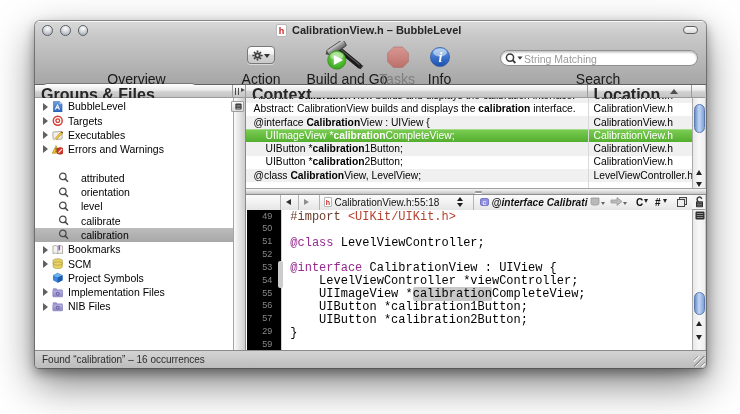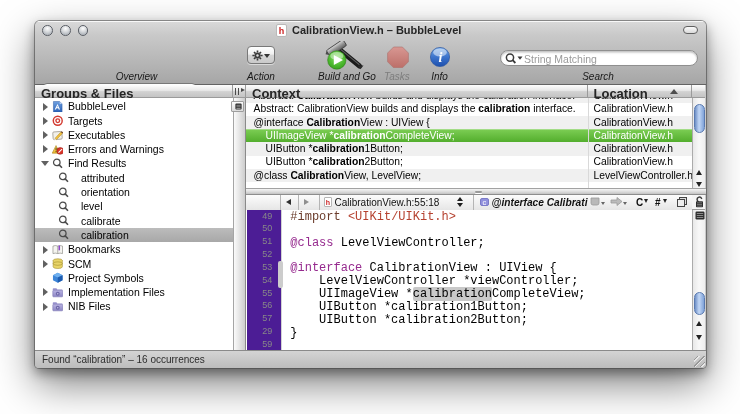--- a/index.html
+++ b/index.html
@@ -18,27 +18,27 @@
  font-size:9px;font-weight:bold;color:#cc2222;text-align:center;line-height:12px;}
 #lozenge{position:absolute;left:647.5px;top:5.5px;width:15px;height:8px;border:1.5px solid #606060;border-radius:5px;
  background:linear-gradient(#fbfbfb,#d9d9d9);}
 
 .tbtn{position:absolute;top:25.5px;height:17.5px;border:1px solid #787878;border-radius:4px;
  background:linear-gradient(#feffff,#f0f0f0 45%,#d6d6d6 50%,#cacaca);box-shadow:0 1px 0 rgba(255,255,255,.5);}
 #popup{left:7.7px;width:153px;margin-top:37px;}
 #popup .ptext{position:absolute;left:6px;top:2px;font-size:11px;font-weight:bold;color:#1c1c1c;}
 #popup .parr{position:absolute;right:7px;top:6.5px;width:0;height:0;border-left:3.5px solid transparent;border-right:3.5px solid transparent;border-top:4.5px solid #333;}
 #actionbtn{left:212.3px;width:27.5px;}
-.tlabel{position:absolute;top:50px;font-size:10px;color:#191919;text-align:right;transform:translateX(-50%);white-space:nowrap;font-style:italic;}
+.tlabel{position:absolute;top:50px;font-size:14px;color:#191919;text-align:right;transform:translateX(-50%);white-space:nowrap;}
 #searchpill{position:absolute;left:465px;top:29.8px;width:197.5px;height:15.5px;border-radius:8px;background:#fff;
  border:1px solid #8f8f8f;box-shadow:inset 0 1.5px 2px rgba(0,0,0,.25);}
 #searchtext{position:absolute;left:59px;top:2px;font-size:10.5px;color:#9a9a9a;}
 
 .hdr{position:absolute;top:64.5px;height:12.5px;background:linear-gradient(#fdfdfd,#e8e8e8 45%,#d2d2d2 55%,#c4c4c4);
- border-bottom:1px solid #9b9b9b;font-size:13px;font-weight:bold;color:#262626;}
+ border-bottom:1px solid #9b9b9b;font-size:16px;font-weight:bold;color:#262626;}
 .hdr .ht{position:absolute;top:0.5px;left:6px;}
 #hdrleft{left:0;width:198px;border-right:1px solid #9b9b9b;}
 #hdrsplit{left:198px;width:13px;border-right:1px solid #9b9b9b;}
 #hdrctx{left:211px;width:341.5px;border-right:1px solid #9b9b9b;}
 #hdrloc{left:552.5px;width:104.8px;border-right:1px solid #9b9b9b;}
 #hdrsb{left:657.3px;width:13.2px;}
 
 #sidebar{position:absolute;left:0;top:77px;width:198px;height:252px;background:#fff;}
 .srow{position:absolute;left:0;width:100%;height:14.3px;font-size:10.5px;color:#000;}
 .srow .tri{position:absolute;left:8.3px;top:3.4px;width:0;height:0;border-top:4.1px solid transparent;border-bottom:4.1px solid transparent;border-left:5.6px solid #616161;}
@@ -69,21 +69,21 @@
 .arrdn:after{top:2.5px;border-top:5px solid #222;}
 
 #hsplit{position:absolute;left:211px;top:167.2px;width:459.5px;height:7px;background:linear-gradient(#f5f5f5,#d9d9d9 60%,#c2c2c2);border-top:1px solid #a2a2a2;border-bottom:1px solid #8d8d8d;}
 #dimple{position:absolute;left:229px;top:2px;width:7px;height:2.5px;border-radius:2px;background:#9a9a9a;box-shadow:0 1px 0 #fff;}
 
 #navbar{position:absolute;left:211px;top:174.2px;width:446.3px;height:25px;background:linear-gradient(#fcfcfc,#ececec 45%,#d8d8d8);border-bottom:1px solid #9b9b9b;font-size:10px;color:#111;}
 .nsep{position:absolute;top:0;width:1px;height:100%;background:#b5b5b5;}
 #navcorner{position:absolute;left:657.3px;top:174.2px;width:13.2px;height:15.3px;background:#f5f5f5;border-bottom:1px solid #9b9b9b;}
 
 #editor{position:absolute;left:211px;top:189.5px;width:446.3px;height:139.5px;background:#fff;}
-#gutter{position:absolute;left:0.8px;top:0;width:35.5px;height:100%;background:#4c1d95;border-right:1px solid #d2d2d2;}
+#gutter{position:absolute;left:0.8px;top:0;width:35.5px;height:100%;background:#000000;border-right:1px solid #d2d2d2;}
 .lnum{position:absolute;right:9px;font-size:9px;color:#888;font-family:"Liberation Sans",sans-serif;}
 #foldbar{position:absolute;left:31px;top:51px;width:5.5px;height:27px;background:#ccc;border-radius:2px;}
 .cline{position:absolute;left:44.3px;font-family:"Liberation Mono",monospace;font-size:12px;white-space:pre;color:#000;}
 .kw{color:#962a8e;}
 .pp{color:#6a3b2a;}
 .hdrstr{color:#b5412f;}
 .fhl{background:#c9c9c9;border-radius:2px;}
 
 #esb{position:absolute;left:657.3px;top:189.5px;width:13.2px;height:139.5px;background:linear-gradient(90deg,#e8e8e8,#f8f8f8 50%,#eee);border-left:1px solid #ababab;}
 
@@ -255,28 +255,20 @@
             <rect x="6" y="6.7" width="5.2" height="1.1" fill="#fff" transform="rotate(-45 8.6 7.2)"></rect>
             <defs>
               <linearGradient id="wgr" x1="0" y1="0" x2="0" y2="1">
                 <stop offset="0" stop-color="#fbe47a"></stop>
                 <stop offset="1" stop-color="#eab82a"></stop>
               </linearGradient>
             </defs>
           </svg>
       <span class="stext">Errors and Warnings</span>
         </div>
-    <div class="srow" style="top:58.9px;">
-          <span class="trid"></span>
-      <svg class="sic" viewBox="0 0 12 12">
-            <circle cx="5" cy="4.6" r="3.4" fill="none" stroke="#4a4a4a" stroke-width="1.3"></circle>
-            <line x1="7.4" y1="7" x2="10.4" y2="10.2" stroke="#4a4a4a" stroke-width="1.7"></line>
-          </svg>
-      <span class="stext">Find Results</span>
-        </div>
     <div class="srow" style="top:73.2px;">
           <svg class="sic2" viewBox="0 0 12 12">
             <circle cx="5" cy="4.6" r="3.4" fill="none" stroke="#4a4a4a" stroke-width="1.3"></circle>
             <line x1="7.4" y1="7" x2="10.4" y2="10.2" stroke="#4a4a4a" stroke-width="1.7"></line>
           </svg>
           <span class="stext2">attributed</span>
         </div>
     <div class="srow" style="top:87.5px;">
           <svg class="sic2" viewBox="0 0 12 12">
             <circle cx="5" cy="4.6" r="3.4" fill="none" stroke="#4a4a4a" stroke-width="1.3"></circle>

